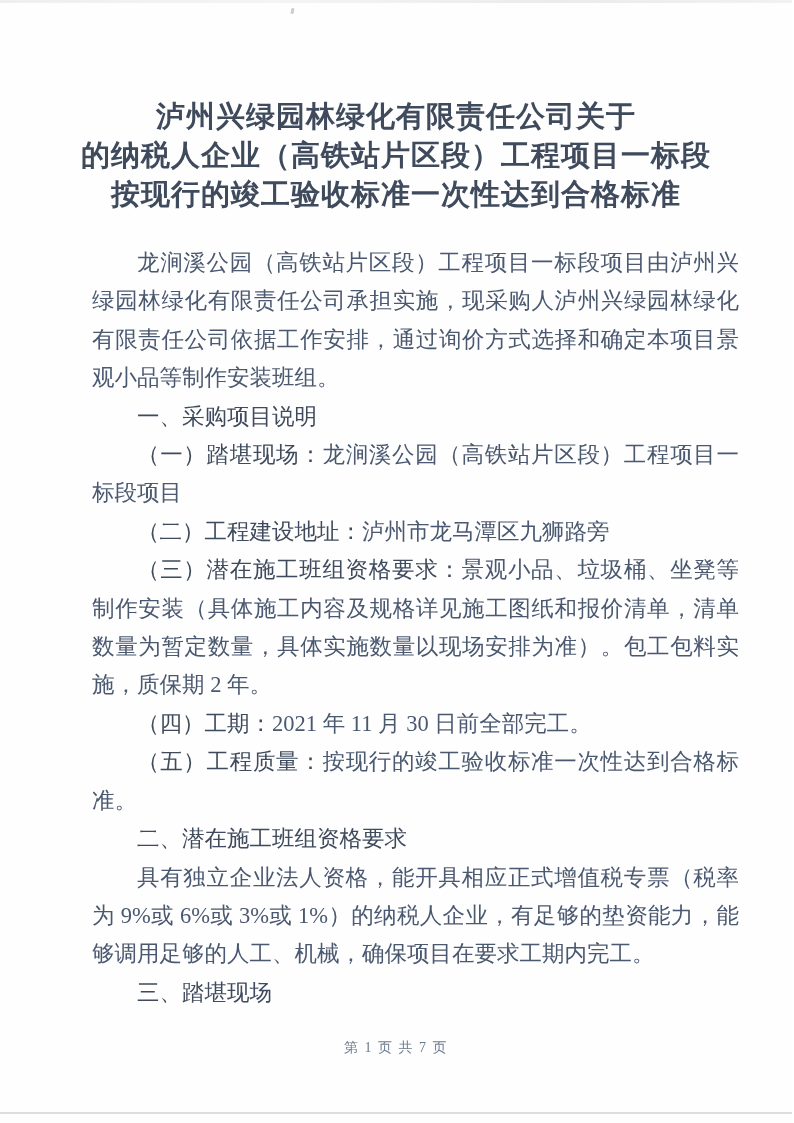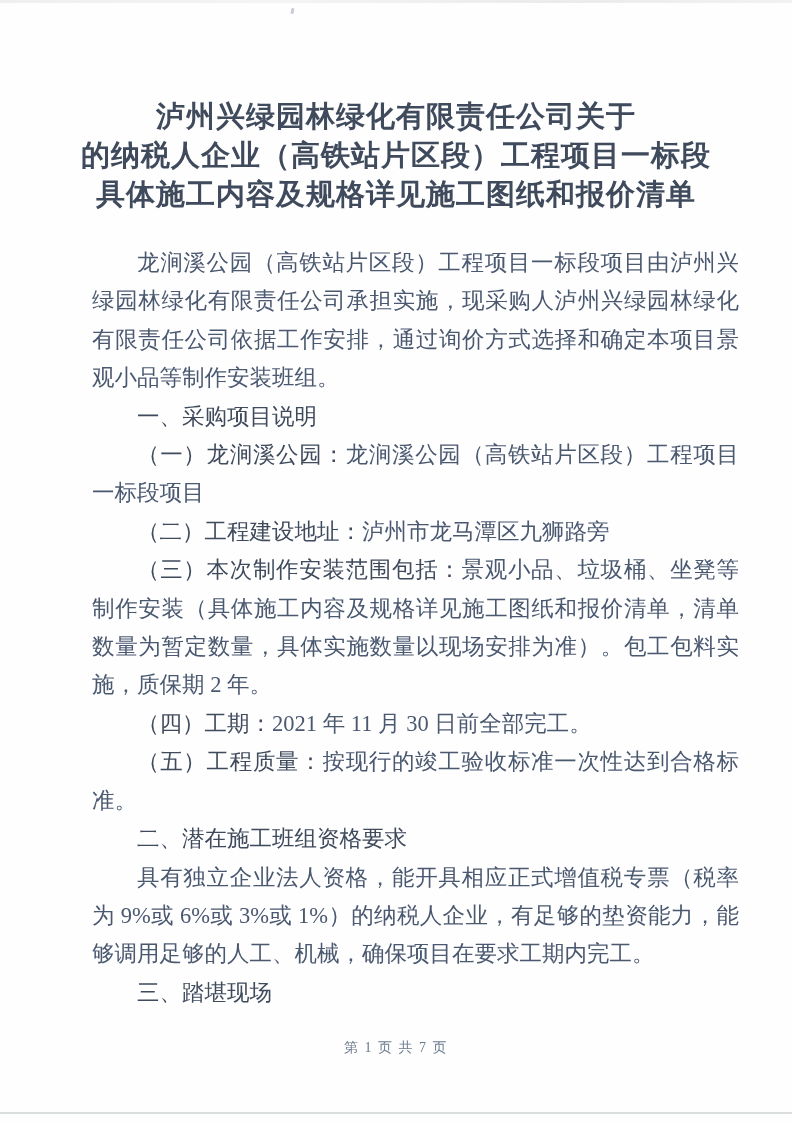--- a/index.html
+++ b/index.html
@@ -82,33 +82,33 @@
 <body>
 
 <div class="sheet">
 
   <div class="scan-edge-top"></div>
   <div class="scan-speck"></div>
 
   <h1 class="doc-title">
     <span class="title-line">泸州兴绿园林绿化有限责任公司关于</span>
     <span class="title-line">的纳税人企业（高铁站片区段）工程项目一标段</span>
-    <span class="title-line">具体施工内容及规格详见施工图纸和报价清单</span>
+    <span class="title-line">按现行的竣工验收标准一次性达到合格标准</span>
   </h1>
 
   <div class="doc-body">
   <p class="para"><b class="lead"></b><span class="txt">龙涧溪公园（高铁站片区段）工程项目一标段项目由泸州兴绿园林绿化有限责任公司承担实施，现采购人泸州兴绿园林绿化有限责任公司依据工作安排，通过询价方式选择和确定本项目景观小品等制作安装班组。</span></p>
 
   <p class="para heading"><b class="lead">一、采购项目说明</b><span class="txt"></span></p>
 
-  <p class="para"><b class="lead">（一）龙涧溪公园：</b><span class="txt">龙涧溪公园（高铁站片区段）工程项目一标段项目</span></p>
+  <p class="para"><b class="lead">（一）踏堪现场：</b><span class="txt">龙涧溪公园（高铁站片区段）工程项目一标段项目</span></p>
 
   <p class="para"><b class="lead">（二）工程建设地址：</b><span class="txt">泸州市龙马潭区九狮路旁</span></p>
 
-  <p class="para"><b class="lead">（三）本次制作安装范围包括：</b><span class="txt">景观小品、垃圾桶、坐凳等制作安装（具体施工内容及规格详见施工图纸和报价清单，清单数量为暂定数量，具体实施数量以现场安排为准）。包工包料实施，质保期 2 年。</span></p>
+  <p class="para"><b class="lead">（三）潜在施工班组资格要求：</b><span class="txt">景观小品、垃圾桶、坐凳等制作安装（具体施工内容及规格详见施工图纸和报价清单，清单数量为暂定数量，具体实施数量以现场安排为准）。包工包料实施，质保期 2 年。</span></p>
 
   <p class="para"><b class="lead">（四）工期：</b><span class="txt">2021 年 11 月 30 日前全部完工。</span></p>
 
   <p class="para"><b class="lead">（五）工程质量：</b><span class="txt">按现行的竣工验收标准一次性达到合格标准。</span></p>
 
   <p class="para heading"><b class="lead">二、潜在施工班组资格要求</b><span class="txt"></span></p>
 
   <p class="para"><b class="lead"></b><span class="txt">具有独立企业法人资格，能开具相应正式增值税专票（税率为 9%或 6%或 3%或 1%）的纳税人企业，有足够的垫资能力，能够调用足够的人工、机械，确保项目在要求工期内完工。</span></p>
 
   <p class="para heading"><b class="lead">三、踏堪现场</b><span class="txt"></span></p>

